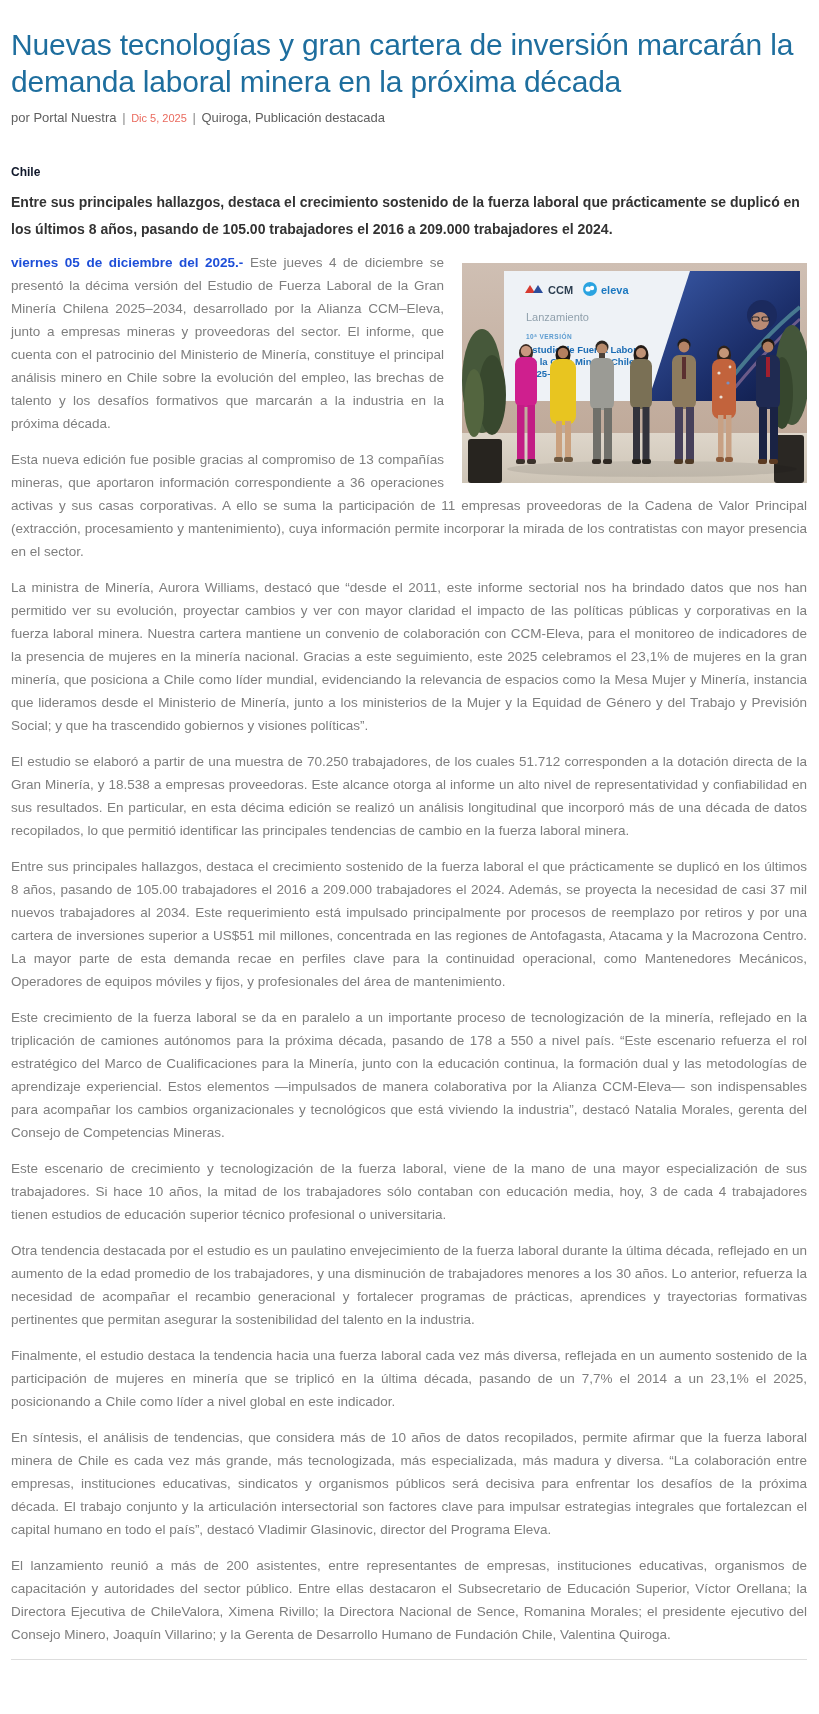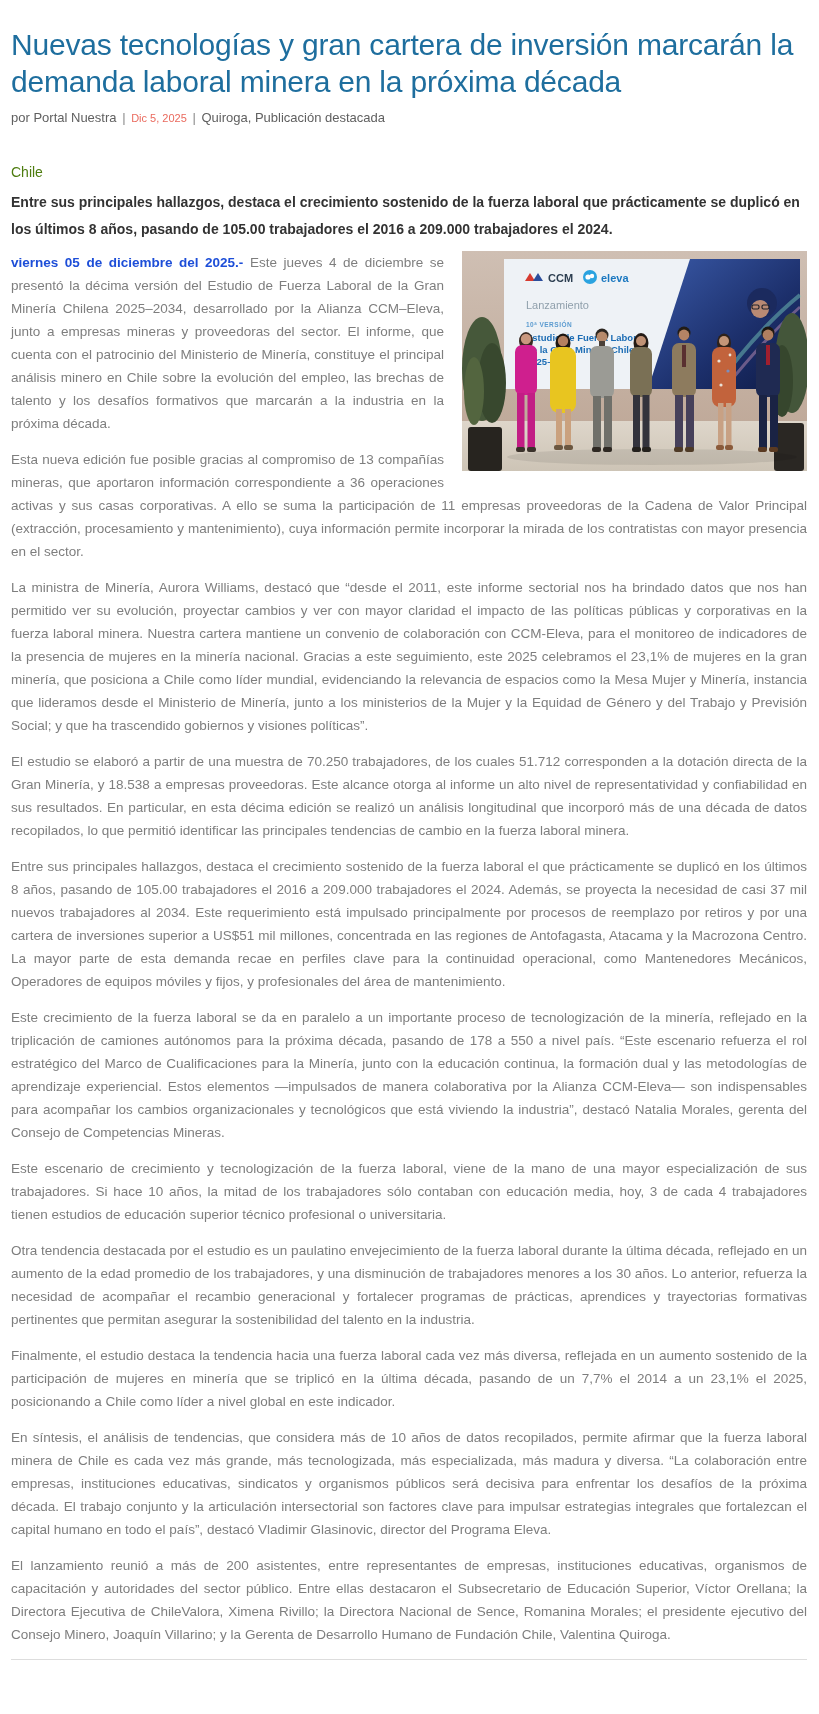--- a/index.html
+++ b/index.html
@@ -36,23 +36,23 @@
     color: #606060;
     text-decoration: none;
     cursor: pointer;
   }
   .byline .sep { color: #8a8a8a; padding: 0 2px; }
   .byline .date {
     color: #ea6a5e;
     font-size: 11px;
   }
   h2.country {
-    font-size: 14px;
-    font-weight: 400;
-    color: #4d7c0f;
+    font-size: 12px;
+    font-weight: 700;
+    color: #0f172a;
     margin: 0 0 8px 0;
     line-height: 17px;
   }
   p.lead {
     font-size: 14px;
     font-weight: 700;
     color: #333333;
     line-height: 27px;
     margin: 0 0 8px 0;
     text-align: left;
@@ -65,21 +65,21 @@
     margin: 0 0 13px 0;
   }
   p.body-p strong.dateline {
     color: #1d4ed8;
     font-weight: 700;
   }
   .photo-wrap {
     float: right;
     width: 345px;
     height: 220px;
-    margin: 0 0 4px 18px;
+    margin: 12px 0 4px 18px;
     cursor: pointer;
   }
   .photo-wrap svg { display: block; width: 345px; height: 220px; }
   hr.bottom-divider {
     border: 0;
     border-top: 1px solid #dddddd;
     margin: 10px 0 0 0;
     clear: both;
   }
 </style>

